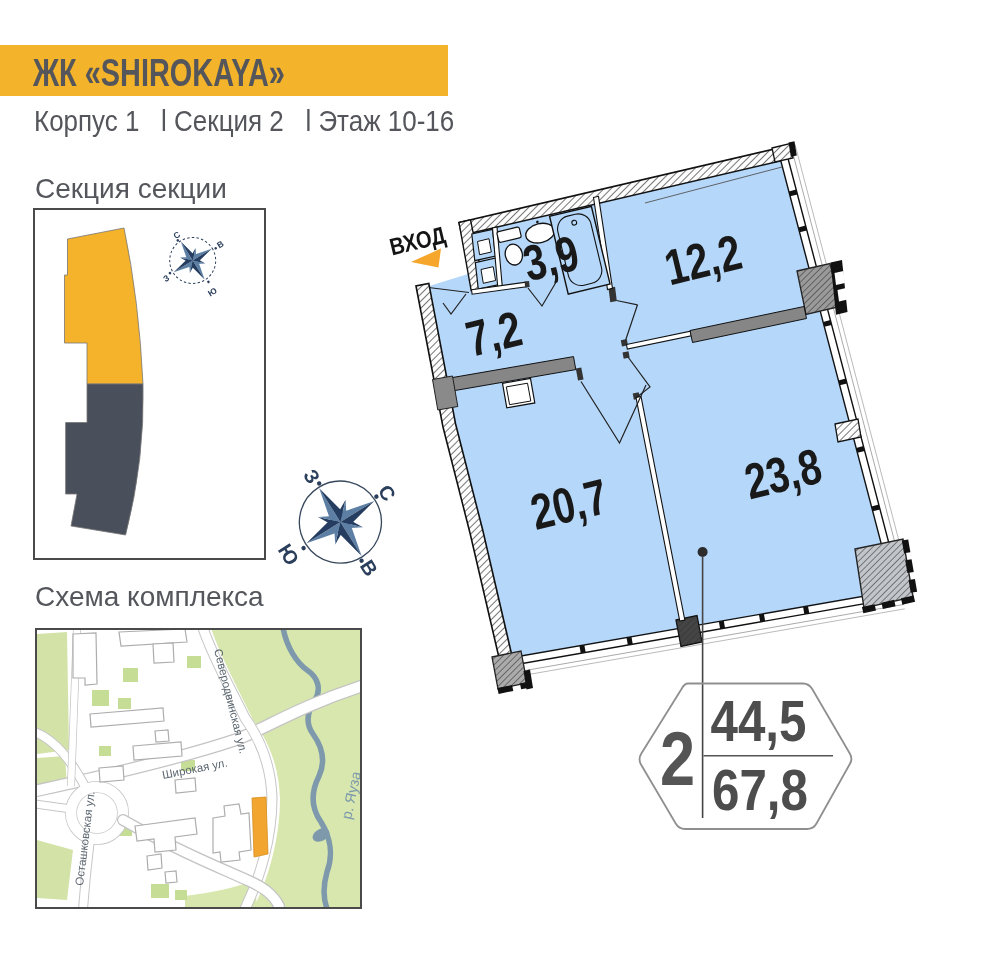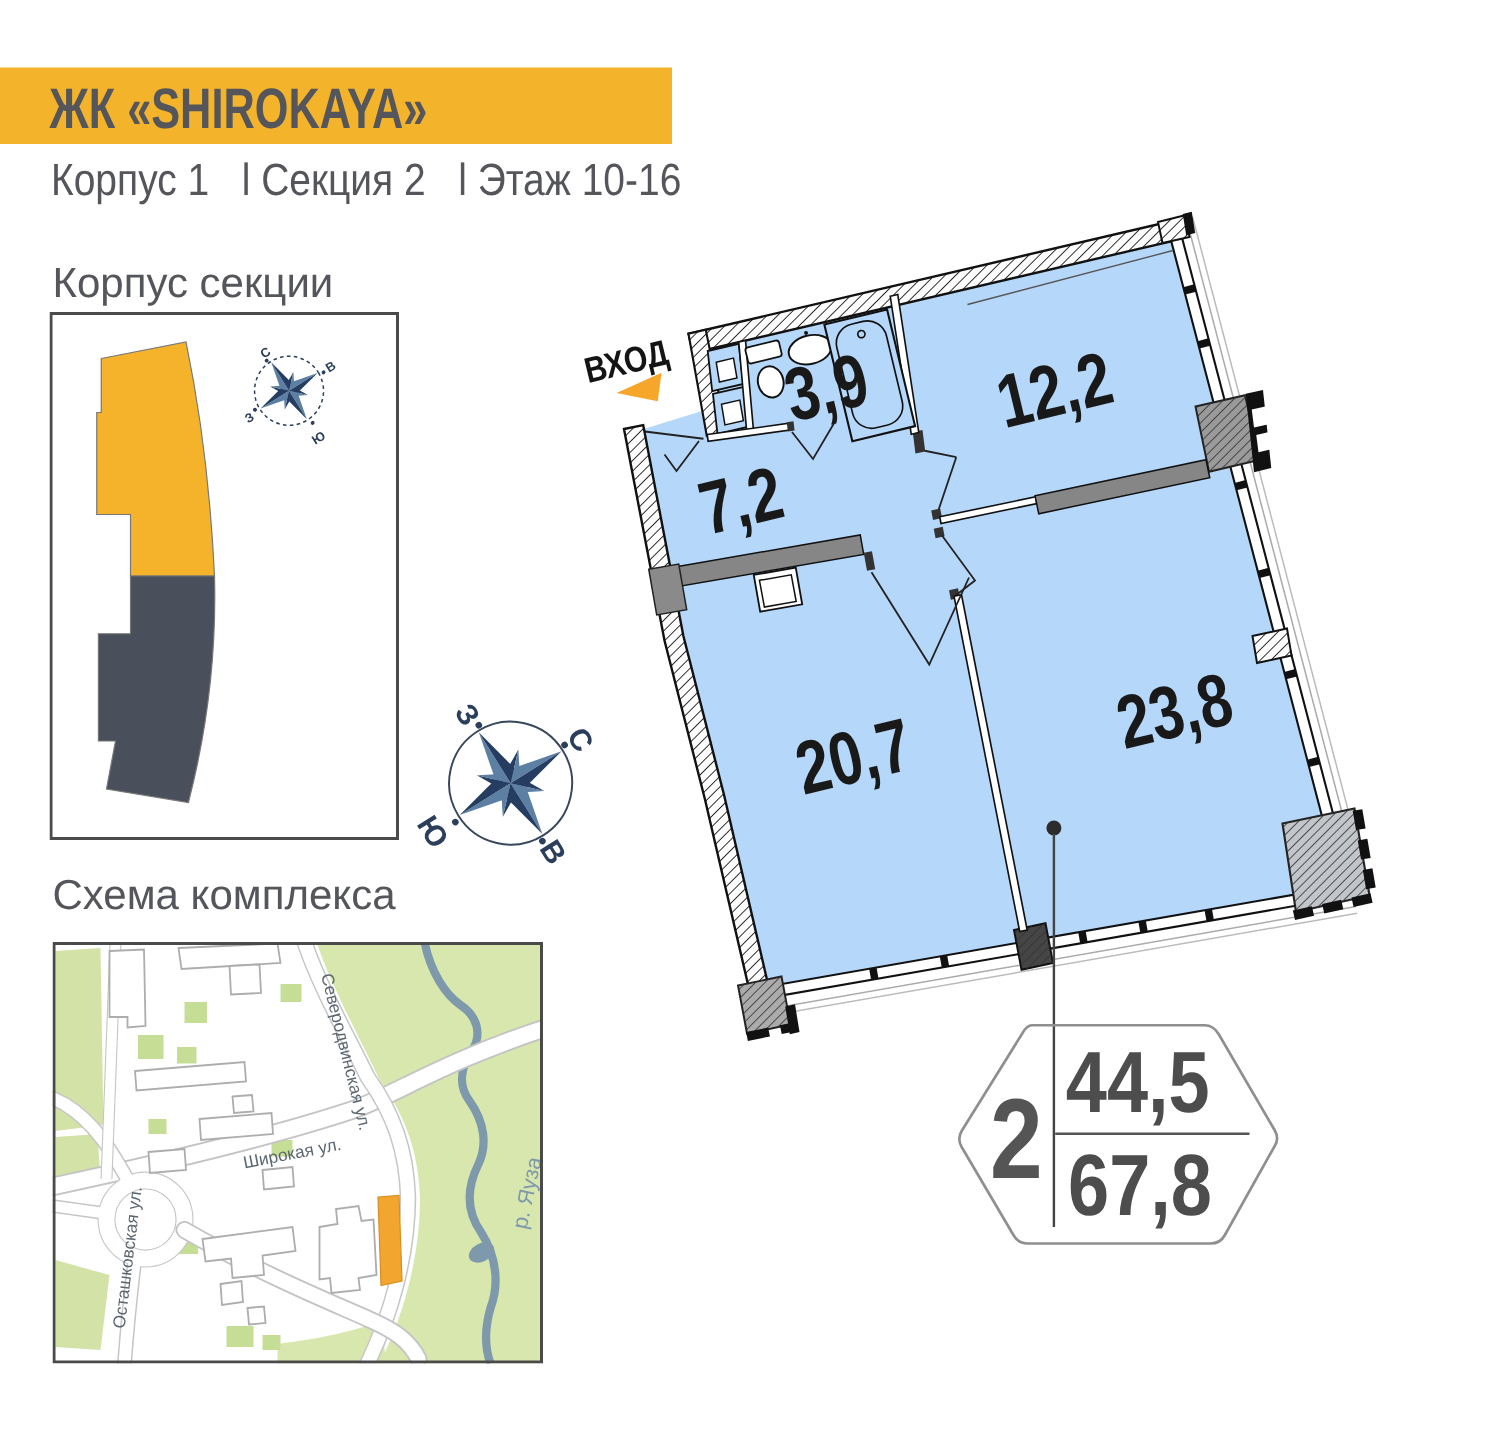--- a/index.html
+++ b/index.html
@@ -8,21 +8,21 @@
 </style>
 </head>
 <body>
 
 <div class="abs" style="left:0;top:45;width:448px;height:51px;background:#F3B32B;top:45px;"></div>
 
 <div class="abs" style="left:33px;top:52px;font-size:38px;font-weight:bold;color:#54565B;transform:scaleX(.76);transform-origin:left center;white-space:nowrap;">ЖК «SHIROKAYA»</div>
 
 <div class="abs" style="left:34px;top:104px;font-size:30px;color:#54565B;transform:scaleX(.866);transform-origin:left center;white-space:nowrap;">Корпус 1&nbsp;&nbsp; l Секция 2&nbsp;&nbsp; l Этаж 10-16</div>
 
-<div class="abs" style="left:35px;top:173px;font-size:28px;color:#54565B;">Корпус секции</div>
+<div class="abs" style="left:35px;top:173px;font-size:28px;color:#54565B;">Секция секции</div>
 
 <svg class="abs" style="left:33px;top:208px;" width="233" height="352" viewBox="0 0 233 352">
 <rect x="1" y="1" width="231" height="350" fill="#fff" stroke="#4a4a4a" stroke-width="2"></rect>
 
 <path d="M34.5,31 L91,20 Q106,92 110,176 L54,176 L54,135 L31.5,135 L31.5,67 L34.5,67 Z" fill="#F5B32B" stroke="#777" stroke-width="0.8"></path>
 
 <path d="M54,176 L110,176 Q112,252 92.6,327 L38,318 L44,286 L32.6,286 L32.6,214.5 L54,214.5 Z" fill="#4A4F5C" stroke="#777" stroke-width="0.8"></path>
 
 <g transform="translate(159.7,52.5) rotate(-32)">
 <circle cx="0" cy="0" r="23" fill="none" stroke="#2B3F5C" stroke-width="1" stroke-dasharray="2.4,2.2"></circle>

